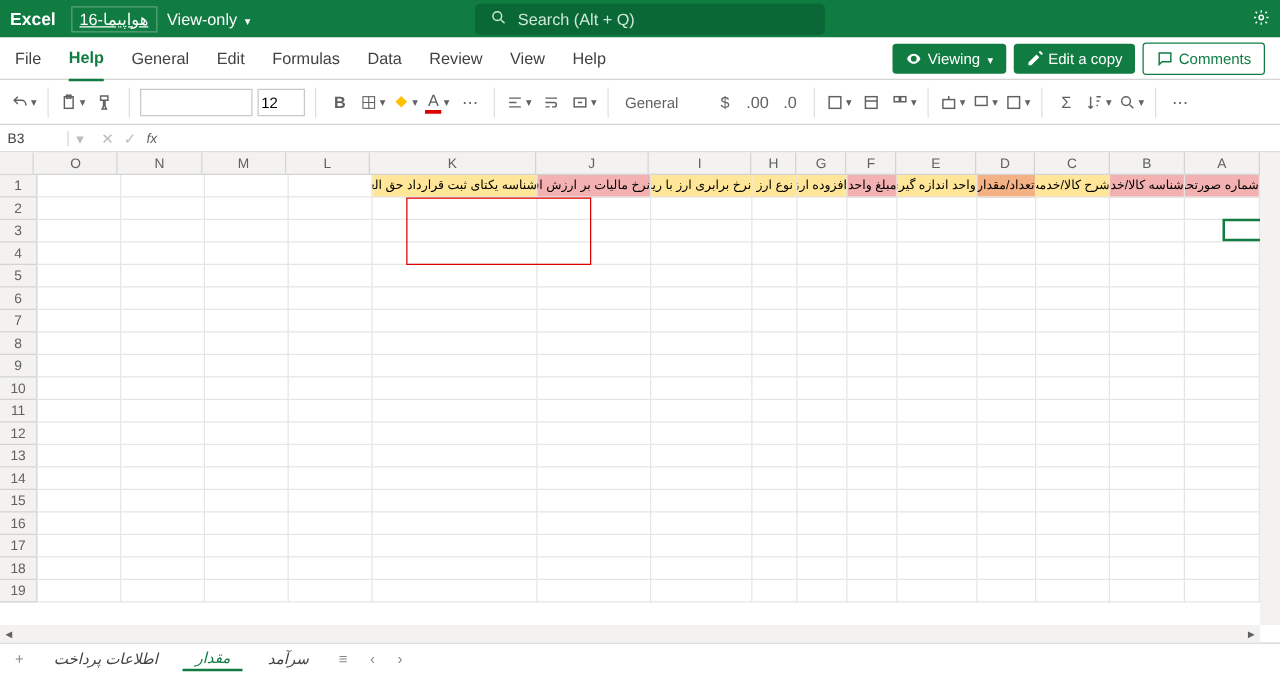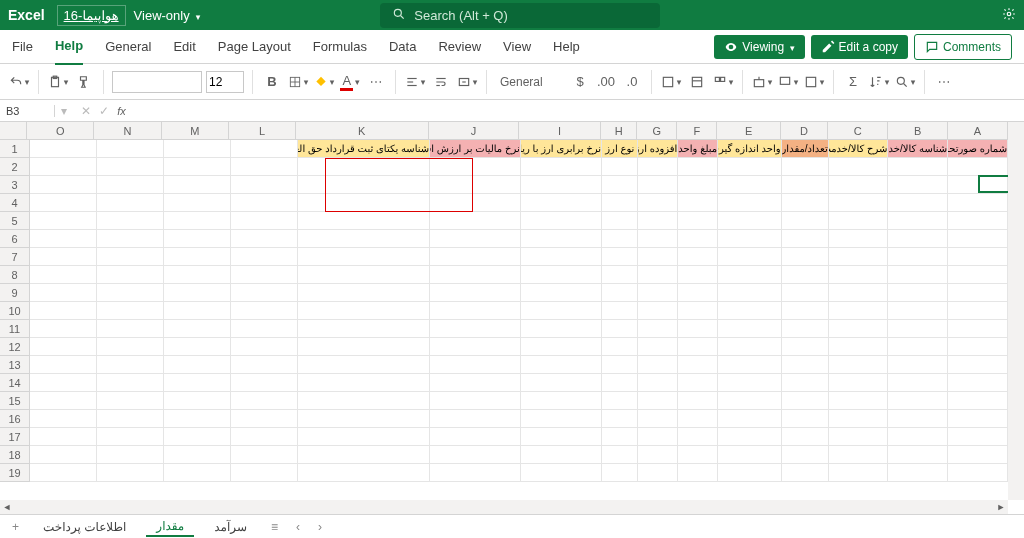--- a/index.html
+++ b/index.html
@@ -43,21 +43,21 @@
 .hdr-pink { background: #f4b1b2; }
 .hdr-yellow { background: #ffe699; }
 .hdr-orange { background: #f4b183; }
 .selected-cell { position: absolute; border: 2px solid #107c41; pointer-events: none; }
 .red-box { position: absolute; border: 1px solid #d00; pointer-events: none; }
 .scroll-v { position: absolute; top: 0; right: 0; width: 16px; bottom: 14px; background: #f3f2f1; }
 .scroll-h { position: absolute; bottom: 0; left: 0; right: 16px; height: 14px; background: #f3f2f1; display: flex; align-items: center; }
 .scroll-h .arrow { width: 14px; text-align: center; color: #616161; font-size: 9px; }
 
 .sheet-tabs { height: 24px; background: #fff; border-top: 1px solid #d4d4d4; display: flex; align-items: center; justify-content: flex-end; padding: 0 8px; gap: 10px; font-size: 12px; direction: rtl; }
-.sheet-tab { padding: 2px 10px; cursor: pointer; color: #424242; }
+.sheet-tab { padding: 2px 10px; cursor: pointer; color: #424242; font-style: italic; }
 .sheet-tab.active { border-bottom: 2px solid #107c41; color: #107c41; }
 .sheet-nav { color: #888; cursor: pointer; padding: 0 4px; }
 
 svg { width: 14px; height: 14px; }
 .chev::after { content: '▾'; font-size: 9px; margin-left: 2px; color: currentColor; }
 </style>
 </head>
 <body>
 
 <div class="titlebar">
@@ -82,21 +82,20 @@
         <path d="M12 2v3M12 19v3M4.2 4.2l2.1 2.1M17.7 17.7l2.1 2.1M2 12h3M19 12h3M4.2 19.8l2.1-2.1M17.7 6.3l2.1-2.1"></path>
       </svg>
   </span>
 </div>
 
 <div class="ribbon-tabs">
   <span class="tab">File</span>
   <span class="tab active">Help</span>
   <span class="tab">General</span>
   <span class="tab">Edit</span>
-  <span class="tab">Page Layout</span>
   <span class="tab">Formulas</span>
   <span class="tab">Data</span>
   <span class="tab">Review</span>
   <span class="tab">View</span>
   <span class="tab">Help</span>
   <div class="right-buttons">
     <div class="btn-green">
       <svg viewBox="0 0 24 24" fill="#fff">
           <path d="M12 5c-5 0-9 5-9 7s4 7 9 7 9-5 9-7-4-7-9-7zm0 11a4 4 0 110-8 4 4 0 010 8z"></path>
         </svg>

